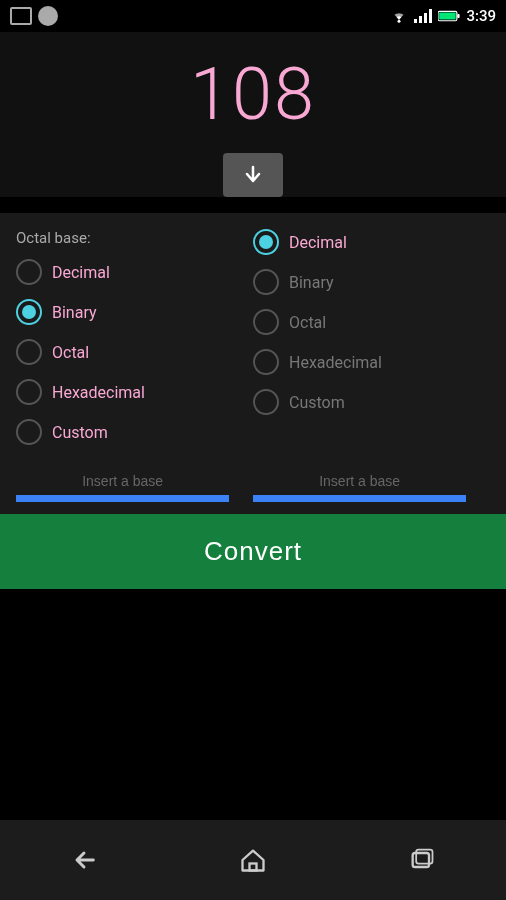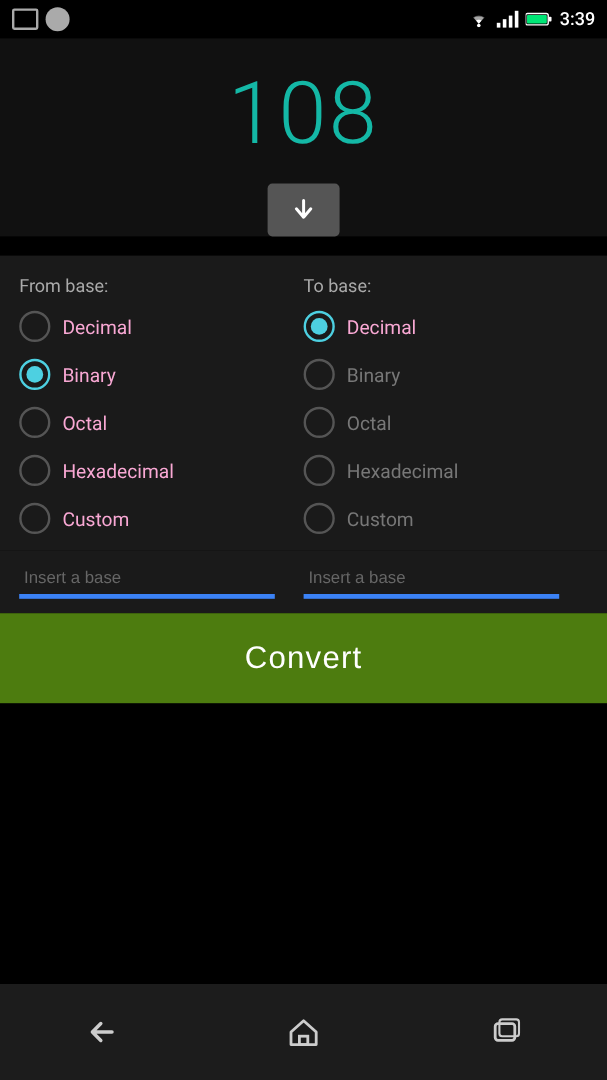--- a/index.html
+++ b/index.html
@@ -41,21 +41,21 @@
     
     .main-content {
       background: #111;
       width: 100%;
       padding: 20px 20px 0 20px;
     }
 
     
     .big-number {
       text-align: center;
-      color: #14b8a6;
+      color: #f9a8d4;
       font-size: 72px;
       font-weight: 300;
       margin-bottom: 16px;
       letter-spacing: 2px;
     }
 
     
     .arrow-btn-container {
       display: flex;
       justify-content: center;
@@ -162,41 +162,42 @@
     }
 
     .base-input-col {
       flex: 1;
     }
 
     .base-input {
       width: 90%;
       background: transparent;
       border: none;
-      border-bottom: 4px solid #3b82f6;
+      border-bottom: 7px solid #3b82f6;
       color: #777;
       font-size: 14px;
       padding: 6px 4px;
       outline: none;
+      text-align: center;
     }
 
     .base-input::placeholder {
       color: #666;
     }
 
     
     .convert-btn-container {
       background: #555;
       padding: 0;
       margin-top: 0;
     }
 
     .convert-btn {
       width: 100%;
-      background: #4d7c0f;
+      background: #15803d;
       border: none;
       color: #fff;
       font-size: 26px;
       font-weight: 400;
       padding: 22px 0;
       cursor: pointer;
       letter-spacing: 1px;
     }
 
     
@@ -305,21 +306,21 @@
       </svg>
     </button>
   </div>
 
 
 </div>
 
 <div class="radio-section">
 
   <div class="radio-col">
-    <div class="col-label">From base:</div>
+    <div class="col-label">Octal base:</div>
 
     <div class="radio-item">
       <div class="radio-outer"></div>
       <span class="radio-label">Decimal</span>
     </div>
     <div class="radio-item">
       <div class="radio-outer selected">
         <div class="radio-inner"></div>
       </div>
       <span class="radio-label">Binary</span>
@@ -332,21 +333,20 @@
       <div class="radio-outer"></div>
       <span class="radio-label">Hexadecimal</span>
     </div>
     <div class="radio-item">
       <div class="radio-outer"></div>
       <span class="radio-label">Custom</span>
     </div>
   </div>
 
   <div class="radio-col">
-    <div class="col-label">To base:</div>
 
     <div class="radio-item">
       <div class="radio-outer selected">
         <div class="radio-inner"></div>
       </div>
       <span class="radio-label">Decimal</span>
     </div>
     <div class="radio-item">
       <div class="radio-outer"></div>
       <span class="radio-label dimmed">Binary</span>

